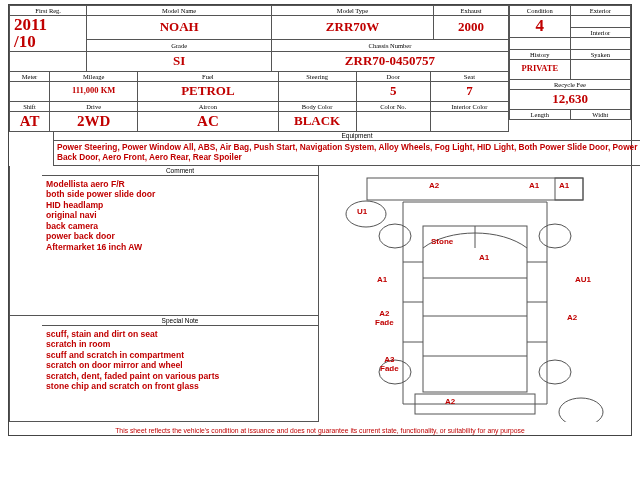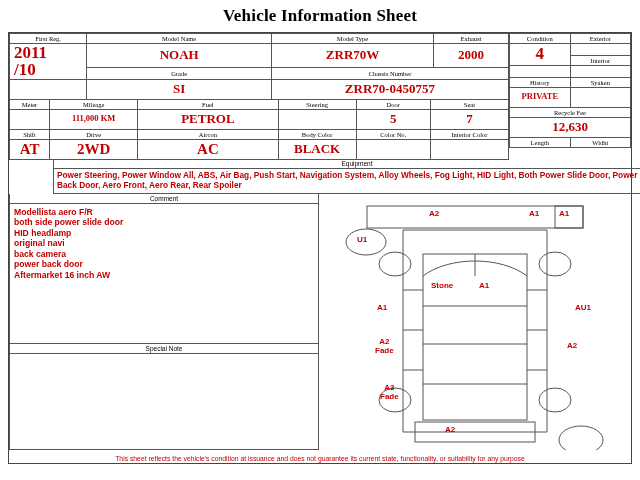--- a/index.html
+++ b/index.html
@@ -68,21 +68,21 @@
     border-left: 1px solid #555; border-right: 1px solid #555;
     border-bottom: 1px solid #555;
     padding: 1px 3px 2px 3px; line-height: 1.25;
   }
 
   
   .lower { display: flex; width: 622px; }
   .col-left { width: 310px; }
   .col-right { width: 312px; position: relative; }
 
-  .box { border: 1px solid #555; border-top: none; }
+  .box { border: 1px solid #555; border-top: none; padding-left: 32px; }
   .box-hdr { font-size: 6.5px; text-align: center; padding: 1px 0; }
   .box-body {
     font-size: 8.6px; color: #c00000; font-weight: bold;
     padding: 3px 4px; line-height: 1.22; white-space: pre-line;
   }
   .comment-box { height: 150px; }
   .note-box { height: 106px; }
 
   .diagram { width: 312px; height: 256px; position: relative; }
   .footer {
@@ -93,21 +93,20 @@
     position: absolute; font-size: 8px; color: #c00000; font-weight: bold;
     text-align: center; line-height: 1.1;
   }
   .recycle-val { font-size: 13px; }
 </style>
 </head>
 <body>
 
 <div class="sheet">
 
-  <div class="title">Vehicle Information Sheet</div>
 
   <div class="frame">
 
     <div class="topwrap">
 
       <div class="t-left">
         <table>
           <tbody>
               <tr>
             <td class="lbl" style="width:62px">First Reg.</td>
@@ -227,20 +226,26 @@
           <div class="box-body">Modellista aero F/R
 both side power slide door
 HID headlamp
 original navi
 back camera
 power back door
 Aftermarket 16 inch AW</div>
         </div>
         <div class="box note-box">
           <div class="box-hdr" style="border-bottom:1px solid #555">Special Note</div>
+          <div class="box-body">scuff, stain and dirt on seat
+scratch in room
+scuff and scratch in compartment
+scratch on door mirror and wheel
+scratch, dent, faded paint on various parts
+stone chip and scratch on front glass</div>
         </div>
       </div>
 
       <div class="col-right">
         <div class="diagram">
           <svg width="312" height="256" viewBox="0 0 312 256">
             <g fill="none" stroke="#555" stroke-width="1">
 
               <rect x="48" y="12" width="216" height="22"></rect>
 
@@ -275,21 +280,21 @@
               <ellipse cx="262" cy="246" rx="22" ry="14"></ellipse>
 
               <rect x="236" y="12" width="28" height="22"></rect>
             </g>
           </svg>
 
           <div class="dmg" style="left:110px;top:16px">A2</div>
           <div class="dmg" style="left:210px;top:16px">A1</div>
           <div class="dmg" style="left:240px;top:16px">A1</div>
           <div class="dmg" style="left:38px;top:42px">U1</div>
-          <div class="dmg" style="left:112px;top:88px">Stone</div>
+          <div class="dmg" style="left:112px;top:72px">Stone</div>
           <div class="dmg" style="left:160px;top:88px">A1</div>
           <div class="dmg" style="left:58px;top:110px">A1</div>
           <div class="dmg" style="left:256px;top:110px">AU1</div>
           <div class="dmg" style="left:56px;top:144px;white-space:pre-line">A2
 Fade</div>
           <div class="dmg" style="left:248px;top:148px">A2</div>
           <div class="dmg" style="left:61px;top:190px;white-space:pre-line">A3
 Fade</div>
           <div class="dmg" style="left:126px;top:232px">A2</div>
         </div>

